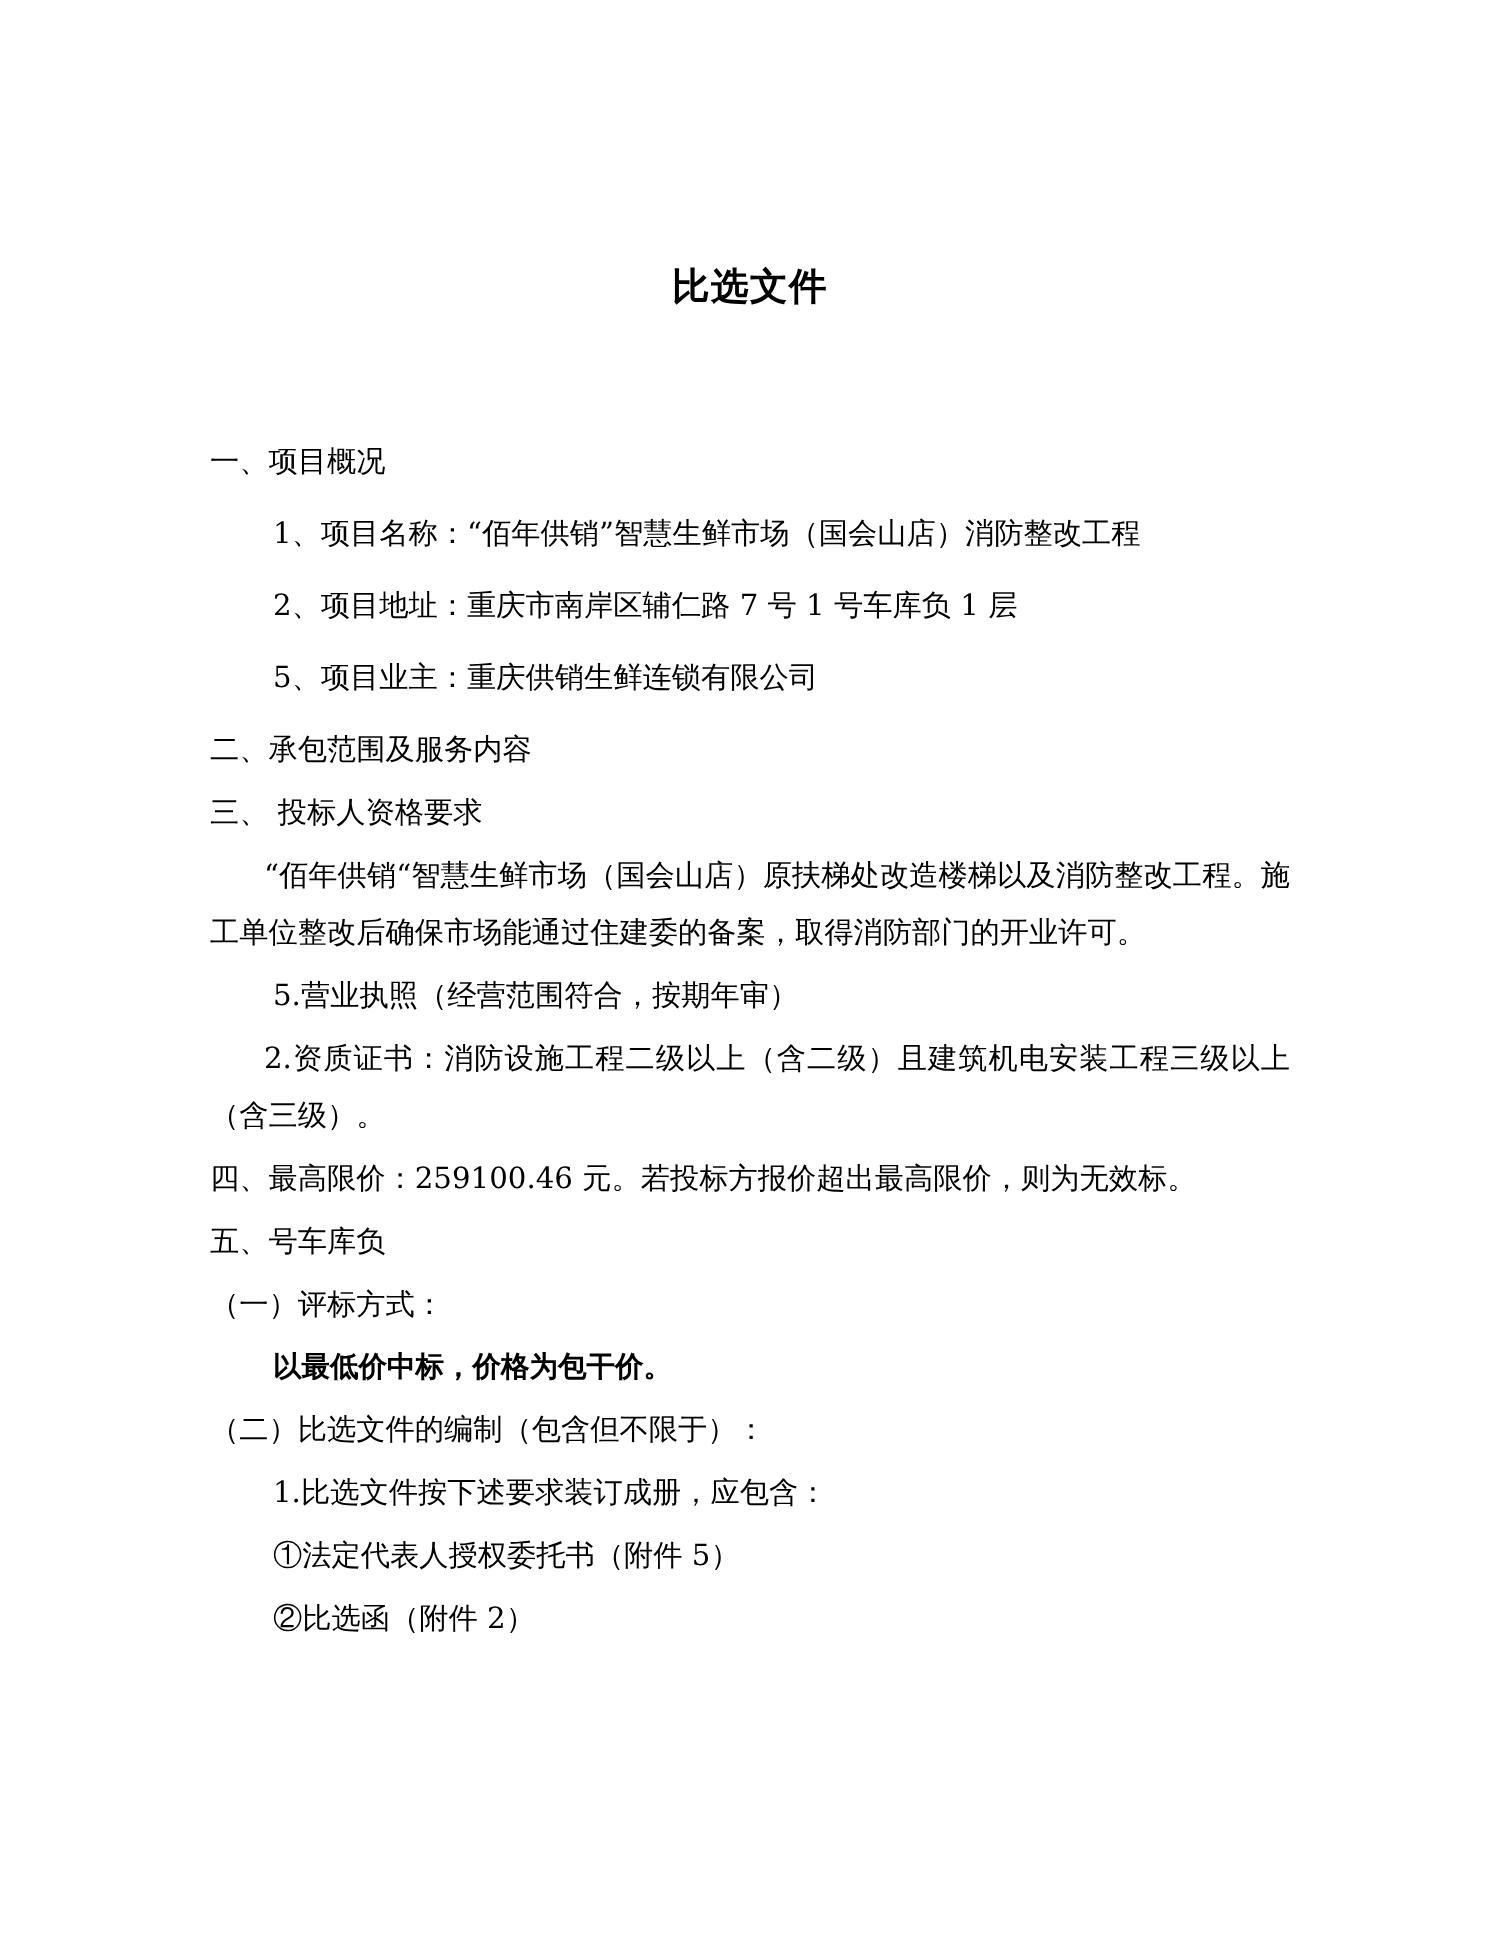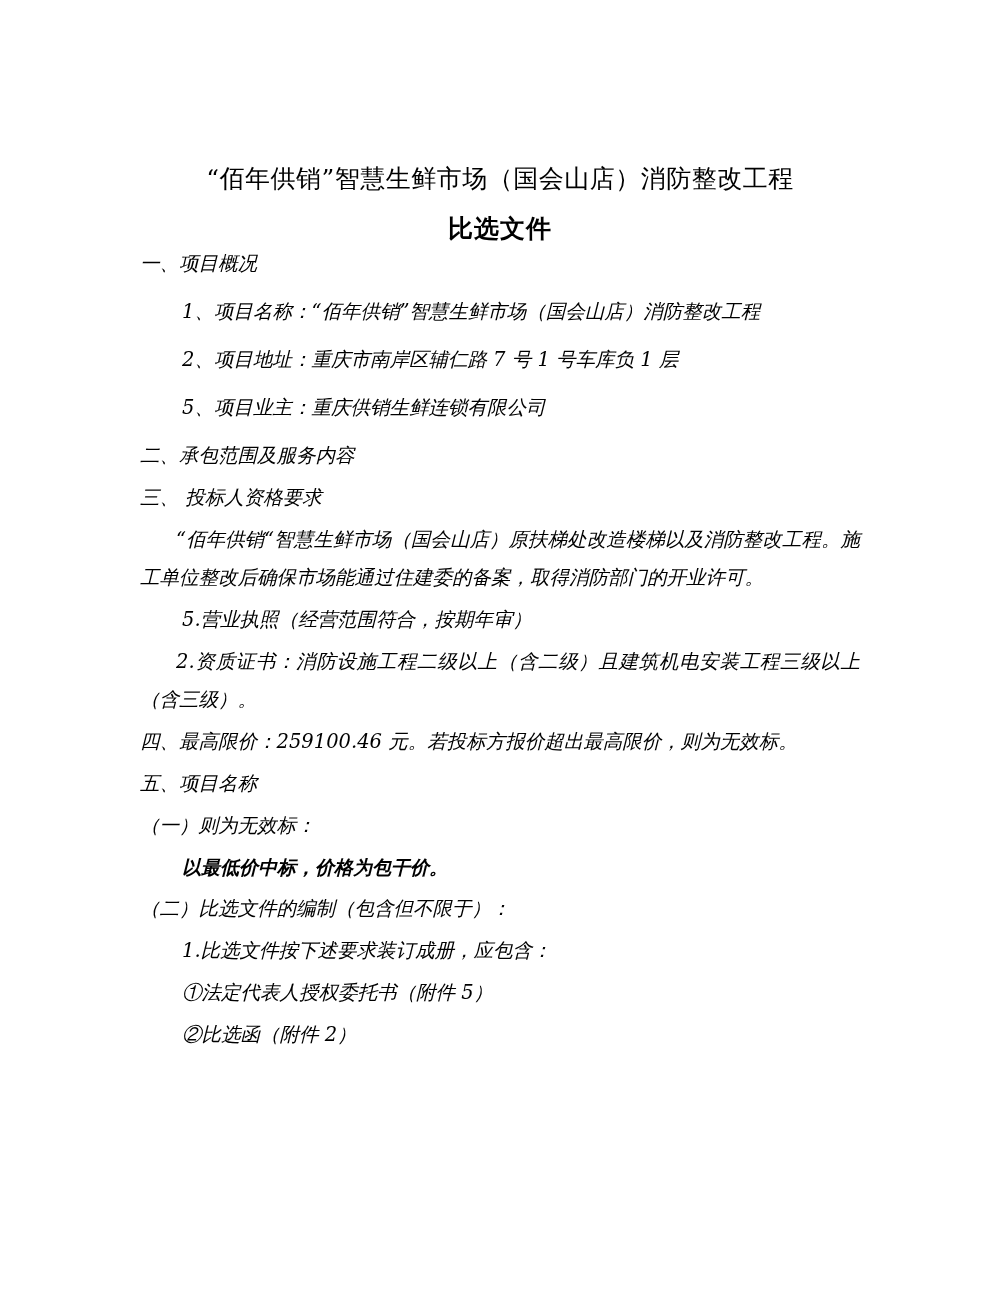--- a/index.html
+++ b/index.html
@@ -36,23 +36,23 @@
   }
   .doc-subtitle {
     text-align: center;
     font-size: 25px;
     font-weight: bold;
     font-family: "DejaVu Sans", "Liberation Sans", sans-serif;
     letter-spacing: 1px;
     margin: 14px 0 0 0;
   }
   .body-block {
+    margin-top: 82px;
     font-size: 19.5px;
     line-height: 1.95;
-    font-style: italic;
   }
   .p {
     margin: 0 0 4px 0;
     text-align: justify;
     text-justify: inter-ideograph;
   }
   .p.indent1 {
     text-indent: 0;
     padding-left: 42px;
   }
@@ -68,21 +68,20 @@
     margin: 0 0 4px 0;
   }
 </style>
 </head>
 <body>
 
 <div class="page">
 
   <div class="spacer-top"></div>
 
-  <div class="doc-title" id="title-el">“佰年供销”智慧生鲜市场（国会山店）消防整改工程</div>
   <div class="doc-subtitle" id="subtitle-el">比选文件</div>
 
   <div class="body-block">
 
     <p class="p">一、项目概况</p>
 
     <div class="gap-sm"></div>
     <p class="p indent1">1、项目名称：“佰年供销”智慧生鲜市场（国会山店）消防整改工程</p>
 
     <div class="gap-sm"></div>
@@ -98,23 +97,23 @@
 
     <p class="p indent-first">“佰年供销“智慧生鲜市场（国会山店）原扶梯处改造楼梯以及消防整改工程。施工单位整改后确保市场能通过住建委的备案，取得消防部门的开业许可。</p>
 
     <p class="p indent1">5.营业执照（经营范围符合，按期年审）</p>
 
     <p class="p indent-first">2.资质证书：消防设施工程二级以上（含二级）且建筑机电安装工程三级以上（含三级）。</p>
 
 
     <p class="p">四、最高限价：259100.46 元。若投标方报价超出最高限价，则为无效标。</p>
 
-    <p class="p">五、项目名称</p>
+    <p class="p">五、号车库负</p>
 
-    <p class="p">（一）则为无效标：</p>
+    <p class="p">（一）评标方式：</p>
 
     <p class="bold-line">以最低价中标，价格为包干价。</p>
 
     <p class="p">（二）比选文件的编制（包含但不限于）：</p>
 
     <p class="p indent1">1.比选文件按下述要求装订成册，应包含：</p>
 
     <p class="p indent1">①法定代表人授权委托书（附件 5）</p>
 
     <p class="p indent1">②比选函（附件 2）</p>

